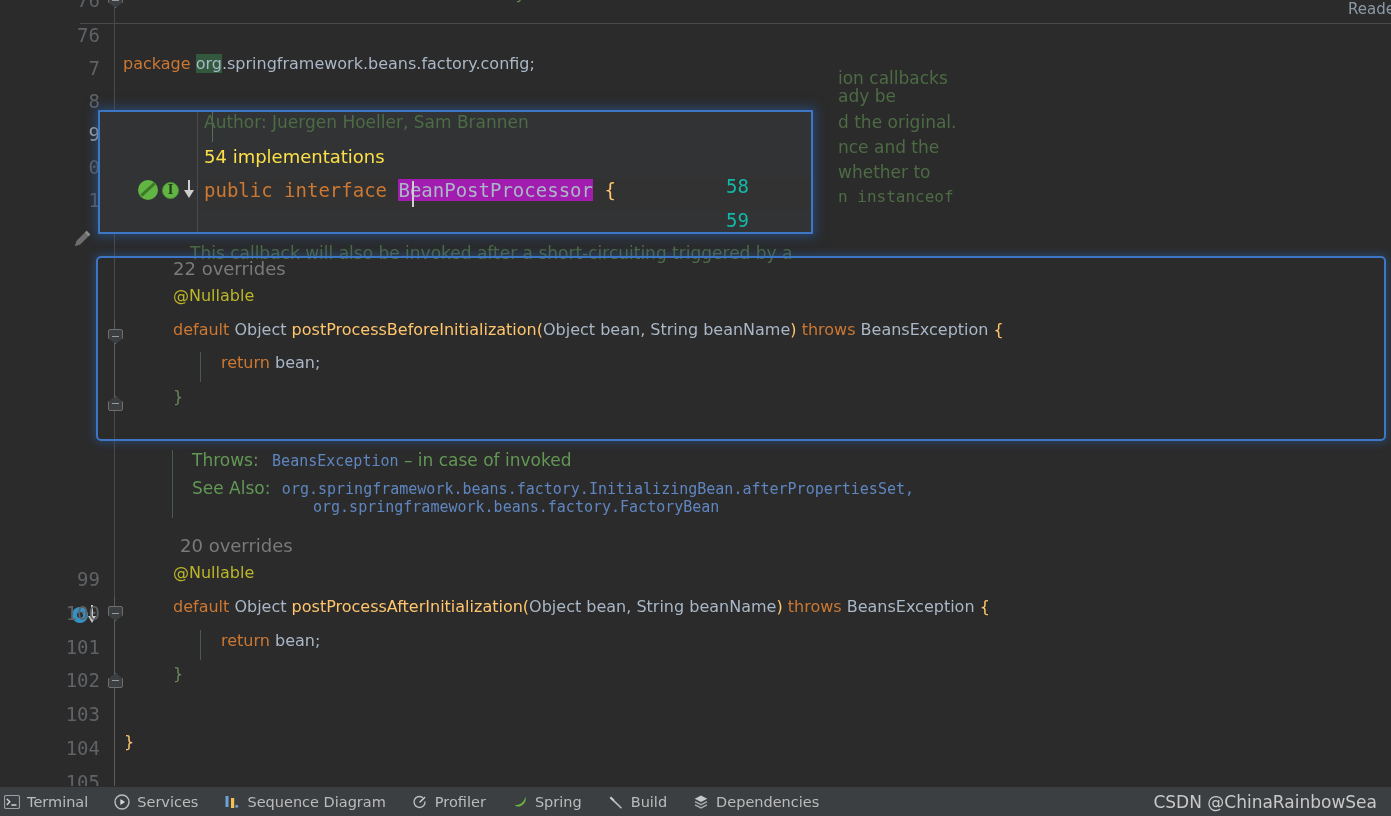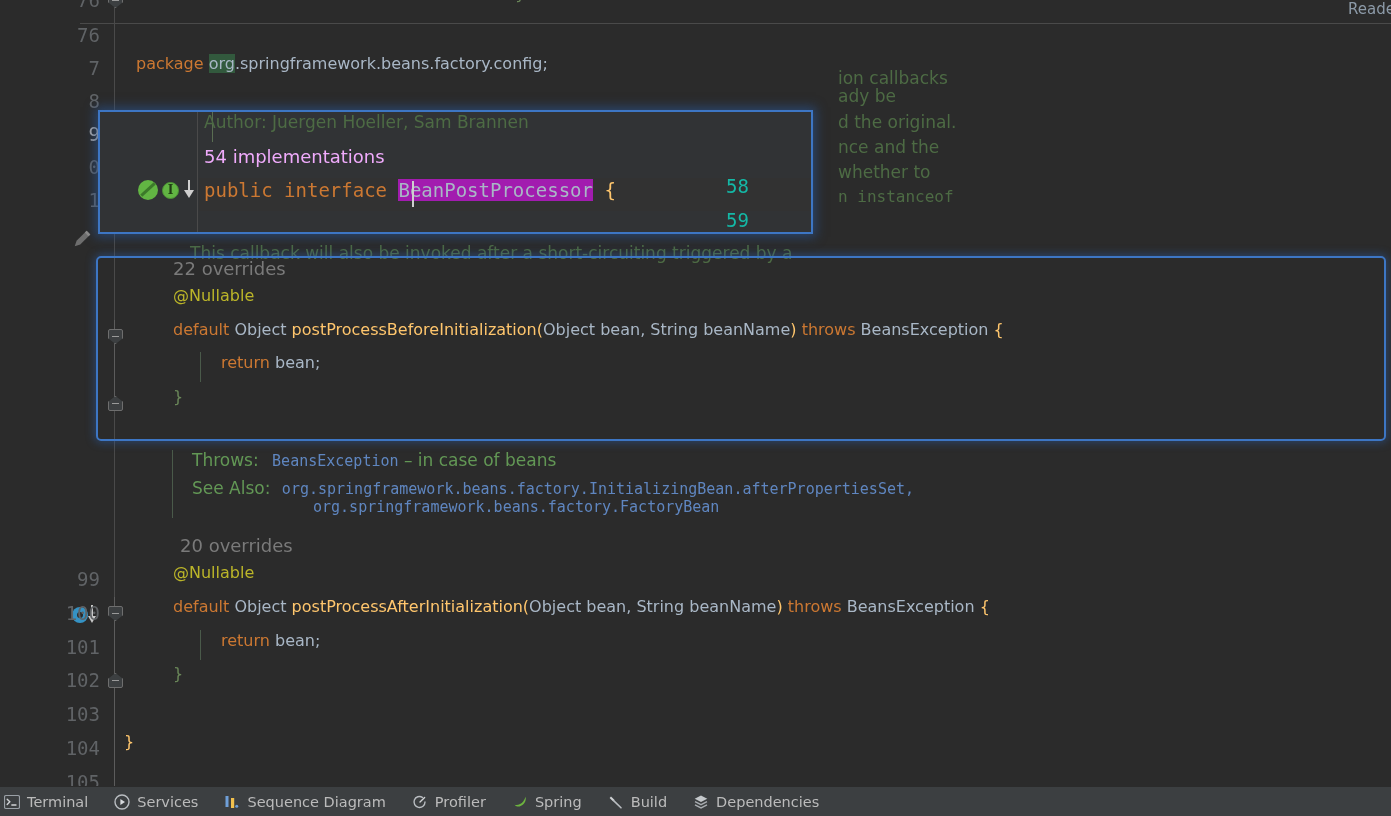--- a/index.html
+++ b/index.html
@@ -95,21 +95,21 @@
   }
   .popup .pnum {
     position: absolute; right: 62px; color: #14b8a6; font-family: "DejaVu Sans Mono", monospace;
     font-size: 19px; line-height: 33px;
   }
   .popup .pcode {
     position: absolute; left: 104px; font-family: "DejaVu Sans Mono", monospace;
     font-size: 19px; line-height: 33px; white-space: pre;
   }
   .popup .phint {
-    position: absolute; left: 104px; color: #f0abfc; font-family: "DejaVu Sans", sans-serif;
+    position: absolute; left: 104px; color: #fde047; font-family: "DejaVu Sans", sans-serif;
     font-size: 18px; line-height: 33px;
   }
   .popup .cur-line { position: absolute; left: 99px; right: 0; height: 33px; background: #323232; }
   .popup .sel { background: #a21caf; }
   .popup .caret { position: absolute; width: 2px; height: 26px; background: #cfcfcf; }
   .popup .pguide { position: absolute; width: 1px; background: #4a5a4a; }
 
   
   .bean-icon {
     position: absolute; width: 20px; height: 20px; border-radius: 50%;
@@ -184,21 +184,21 @@
     <div class="codeline" style="left:515px; top:-16px;"><span class="brace-g">}</span></div>
     <div class="fold-marker fold-start" style="left:108px; top:-7px;"></div>
 
     <div class="lnum" style="top:19px;">76</div>
     <div class="lnum" style="top:52px;">7</div>
     <div class="lnum" style="top:85px;">8</div>
     <div class="lnum cur" style="top:118px;">9</div>
     <div class="lnum" style="top:151px;">0</div>
     <div class="lnum" style="top:184px;">1</div>
 
-    <div class="codeline" style="left:136px; top:54px;"><span class="kw">package</span><span class="plain"> </span><span class="plain pkgsel">org</span><span class="plain">.springframework.beans.factory.config;</span></div>
+    <div class="codeline" style="left:123px; top:54px;"><span class="kw">package</span><span class="plain"> </span><span class="plain pkgsel">org</span><span class="plain">.springframework.beans.factory.config;</span></div>
 
     <div class="bg-doc" style="left:190px; top:243px;">This callback will also be invoked after a short-circuiting triggered by a</div>
 
     <div class="bg-doc" style="left:838px; top:68px;">ion callbacks</div>
     <div class="bg-doc" style="left:838px; top:86px;">ady be</div>
     <div class="bg-doc" style="left:838px; top:112px;">d the original.</div>
     <div class="bg-doc" style="left:838px; top:137px;">nce and the</div>
     <div class="bg-doc" style="left:838px; top:162px;">whether to</div>
     <div class="bg-doc bg-doc-mono" style="left:838px; top:187px;">n instanceof</div>
 
@@ -217,21 +217,21 @@
     <div class="fold-marker fold-start" style="left:108px; top:329px;"></div>
     <div class="fold-marker fold-end" style="left:108px; top:396px;"></div>
 
     <div class="hl-box" style="left:96px; top:256px; width:1290px; height:185px;"></div>
 
     <div class="indent-guide" style="left:172px; top:450px; height:68px; background:#4a5a4a;"></div>
 
     <div style="position:absolute; left:192px; top:450px; font-size:17px; line-height:20px;">
       <span class="doctag">Throws:</span>
       <span class="doclink" style="font-size:15px; margin-left:8px;">BeansException</span>
-      <span class="doctag">– in case of beans</span>
+      <span class="doctag">– in case of invoked</span>
     </div>
 
     <div style="position:absolute; left:192px; top:478px; font-size:17px; line-height:20px;">
       <span class="doctag">See Also:</span>
       <span class="doclink" style="font-size:15px; margin-left:6px;">org.springframework.beans.factory.InitializingBean.afterPropertiesSet,</span>
     </div>
     <div style="position:absolute; left:265px; top:497px; font-size:15px; line-height:20px;margin-left:48px;">
       <span class="doclink">org.springframework.beans.factory.FactoryBean</span>
     </div>
 
@@ -367,15 +367,16 @@
       <span class="sb-ico">
         <svg width="16" height="16" viewBox="0 0 16 16">
           <path d="M8 1.5l6.3 3.2L8 7.9 1.7 4.7z" fill="#c4c8cb"></path>
           <path d="M2 7.6l6 3.1 6-3.1" fill="none" stroke="#a9adb1" stroke-width="1.3"></path>
           <path d="M2 10.8l6 3.1 6-3.1" fill="none" stroke="#a9adb1" stroke-width="1.3"></path>
         </svg>
       </span>
       <span>Dependencies</span>
     </div>
 
+    <div class="sb-watermark">CSDN @ChinaRainbowSea</div>
   </div>
 
 </div>
 
 </body></html>

